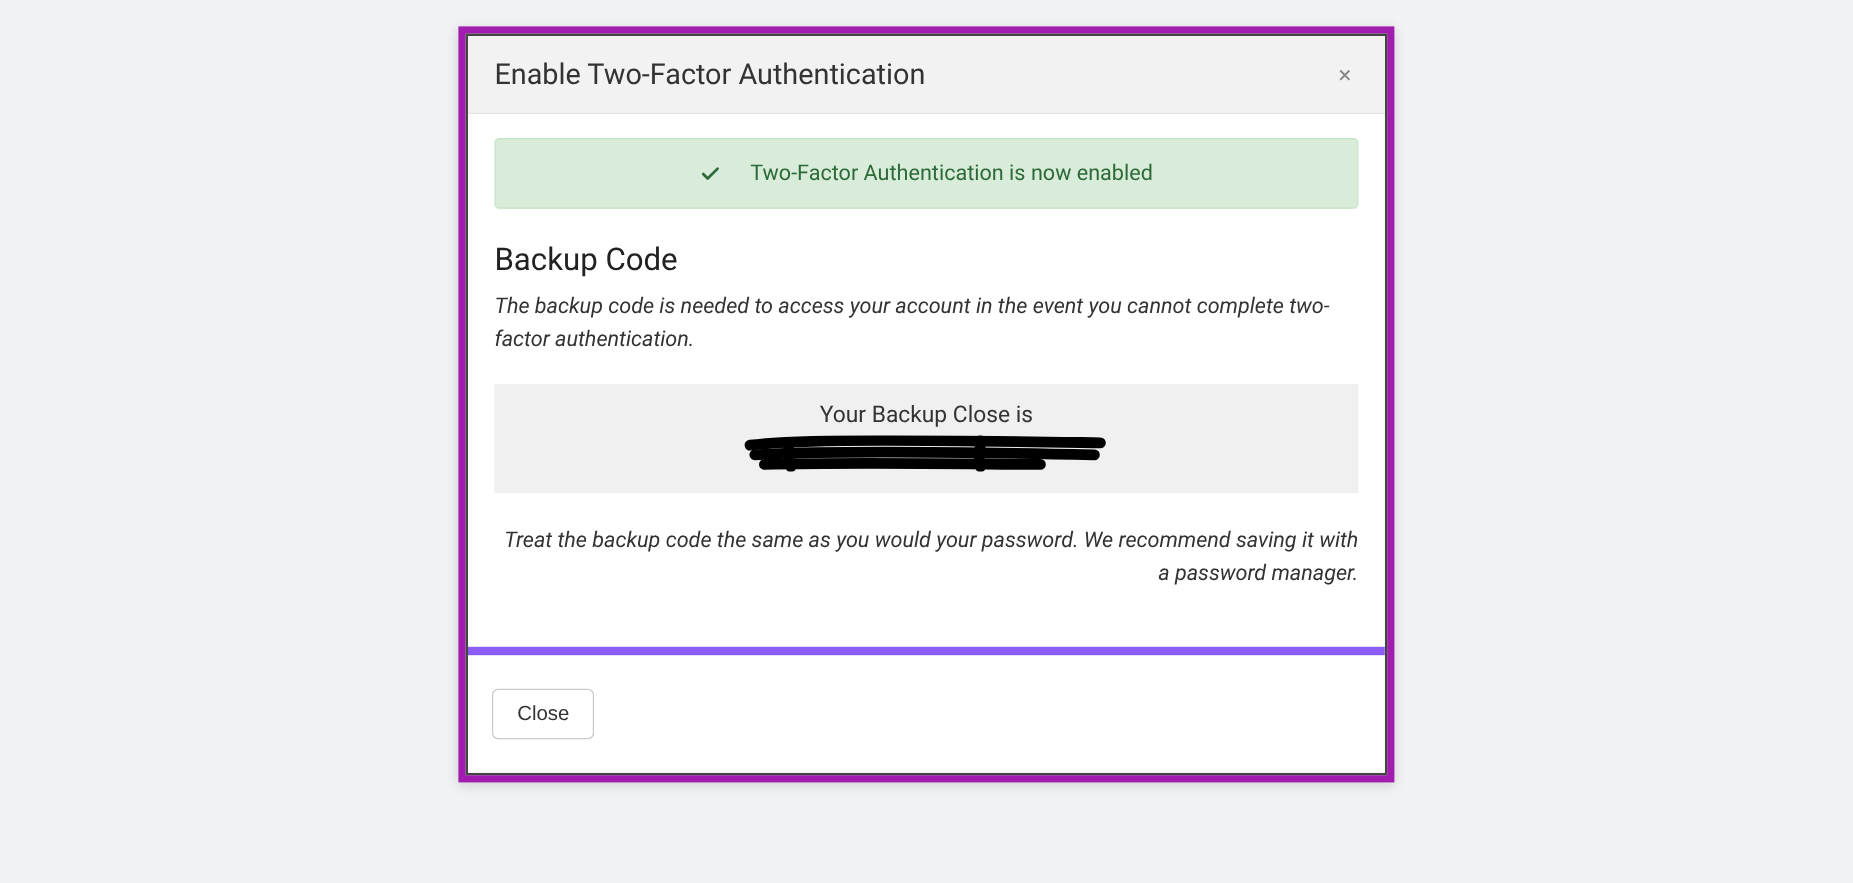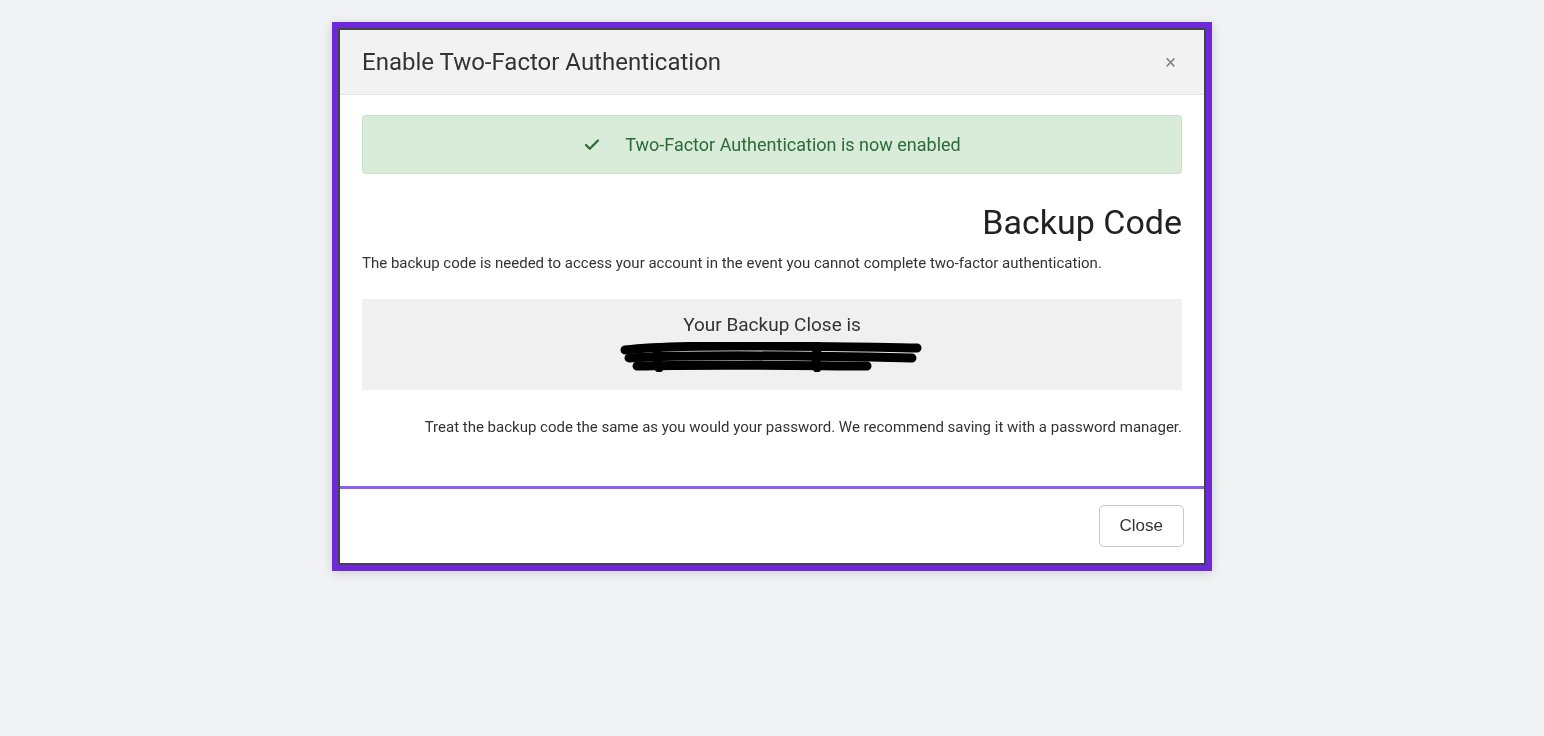--- a/index.html
+++ b/index.html
@@ -7,23 +7,23 @@
   body {
     background: #f1f2f3;
     font-family: -apple-system, BlinkMacSystemFont, "Segoe UI", Roboto, "Helvetica Neue", Arial, sans-serif;
     color: #2b2b2b;
     display: flex;
     align-items: flex-start;
     justify-content: center;
     min-height: 736px;
   }
   .frame {
-    width: 880px;
+    width: 780px;
     margin-top: 22px;
-    background: #6d28d9;
+    background: #a21caf;
     box-shadow: 0 2px 10px rgba(0,0,0,0.15);
     padding: 6px;
   }
   .frame-inner {
     border: 2px solid #444;
     background: #fff;
     position: relative;
   }
   
   .modal {
@@ -63,31 +63,31 @@
     font-size: 18px;
     display: flex;
     align-items: center;
     justify-content: center;
     gap: 24px;
   }
   .alert-success .check-icon {
     display: inline-flex;
   }
   .section-heading {
-    font-size: 34px;
+    font-size: 26px;
     font-weight: 400;
     color: #222;
     margin-top: 28px;
-    text-align: right;
   }
   .body-text {
-    font-size: 15px;
+    font-size: 18px;
     color: #333;
     line-height: 1.5;
     margin-top: 10px;
+    font-style: italic;
   }
   .code-box {
     background: #f0f0f0;
     margin-top: 24px;
     padding: 14px 12px 18px 12px;
     text-align: center;
   }
   .code-box-label {
     font-size: 19px;
     color: #333;
@@ -96,24 +96,23 @@
     margin: 6px auto 0 auto;
     width: 310px;
     height: 30px;
   }
   .body-text.second {
     margin-top: 26px;
     margin-bottom: 40px;
     text-align: right;
   }
   .modal-footer {
-    border-top: 3px solid #8b5cf6;
-    padding: 16px 20px;
+    border-top: 7px solid #8b5cf6;
+    padding: 28px 20px;
     display: flex;
-    justify-content: flex-end;
   }
   .btn {
     background: #fff;
     border: 1px solid #c9c9c9;
     border-radius: 5px;
     padding: 10px 20px;
     font-size: 17px;
     color: #333;
     cursor: pointer;
   }

